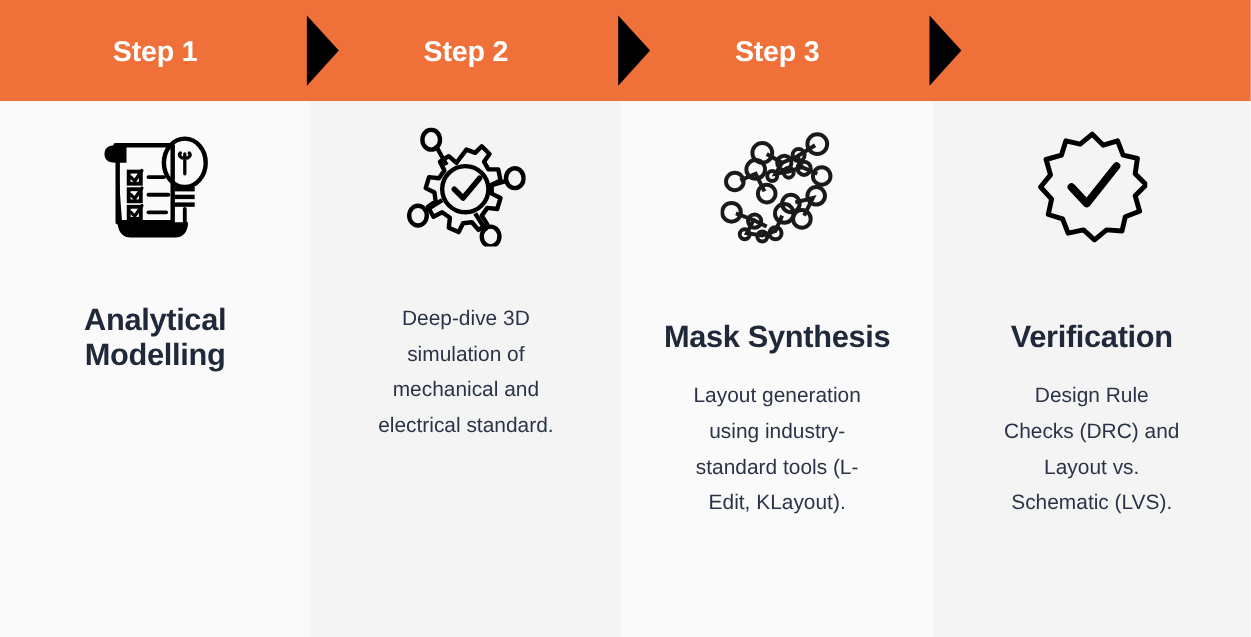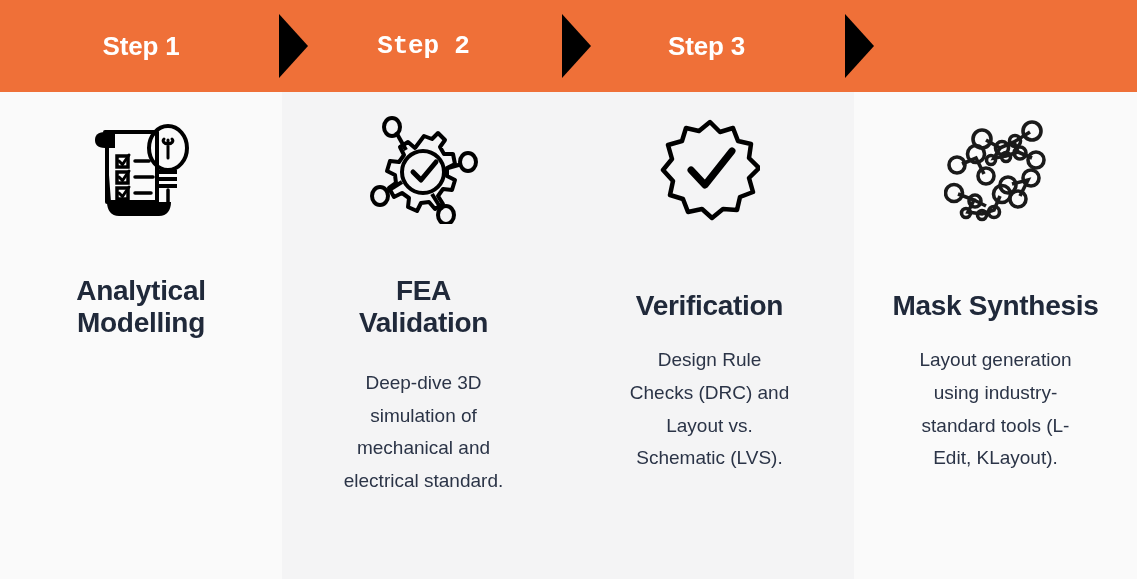--- a/index.html
+++ b/index.html
@@ -29,21 +29,21 @@
     background: #ef7038;
     display: flex;
   }
   .header-cell {
     position: relative;
     display: flex;
     align-items: center;
     justify-content: center;
   }
   .header-cell.c1 { width: 282px; }
-  .header-cell.c2 { width: 283px; font-family: Liberation Mono, monospace; }
+  .header-cell.c2 { width: 283px; }
   .header-cell.c3 { width: 283px; text-align: right; }
   .header-cell.c4 { width: 289px; }
 
   .step-label {
     color: #ffffff;
     font-size: 26px;
     font-weight: bold;
     letter-spacing: -0.2px;
     line-height: 1;
     white-space: nowrap;
@@ -193,41 +193,24 @@
                    L29 46 L34 39 L30 31 L38 26 L45 32 Z" stroke-width="4" stroke-linejoin="round"></path>
           <circle cx="53" cy="56" r="21" stroke-width="4"></circle>
           <path d="M43 56 L51 64 L66 46" stroke-width="5" stroke-linecap="round" stroke-linejoin="round"></path>
 
           <ellipse cx="22" cy="11" rx="8" ry="9" stroke-width="4"></ellipse>
           <ellipse cx="98" cy="46" rx="8" ry="9" stroke-width="4"></ellipse>
           <ellipse cx="10" cy="80" rx="8" ry="9" stroke-width="4"></ellipse>
           <ellipse cx="76" cy="99" rx="8" ry="9" stroke-width="4"></ellipse>
         </svg>
       </div>
-      <div class="card-title">FEA
-Validation</div>
       <div class="card-body">Deep-dive 3D
 simulation of
 mechanical and
 electrical standard.</div>
-    </div>
-
-    <div class="column c4">
-      <div class="icon-wrap">
-        <svg width="100" height="104" viewBox="0 0 100 104" fill="none" stroke="#000000" stroke-width="4.5">
-          <path d="M50 4 L60 14 L73 10 L78 23 L91 26 L89 40 L99 50 L89 60 L93 74 L80 79 L77 92 L63 91 L52 100
-                   L42 91 L28 94 L23 81 L10 77 L13 63 L3 52 L12 41 L8 27 L22 23 L26 10 L39 13 Z" stroke-linejoin="round"></path>
-          <path d="M31 52 L45 67 L72 33" stroke-width="7" stroke-linecap="round" stroke-linejoin="round"></path>
-        </svg>
-      </div>
-      <div class="card-title">Verification</div>
-      <div class="card-body">Design Rule
-Checks (DRC) and
-Layout vs.
-Schematic (LVS).</div>
     </div>
 
     <div class="column c3">
       <div class="icon-wrap">
         <svg width="104" height="104" viewBox="0 0 104 104" fill="none" stroke="#1a1a1a" stroke-width="3.6">
 
           <path d="M42 22 L56 30 L70 24 L86 14"></path>
           <path d="M56 30 L50 40 L62 38 L74 34 L88 40"></path>
           <path d="M70 24 L74 34"></path>
           <circle cx="38" cy="21" r="9"></circle>
@@ -259,14 +242,29 @@
           <circle cx="58" cy="76" r="8.5"></circle>
         </svg>
       </div>
       <div class="card-title">Mask Synthesis</div>
       <div class="card-body">Layout generation
 using industry-
 standard tools (L-
 Edit, KLayout).</div>
     </div>
 
+    <div class="column c4">
+      <div class="icon-wrap">
+        <svg width="100" height="104" viewBox="0 0 100 104" fill="none" stroke="#000000" stroke-width="4.5">
+          <path d="M50 4 L60 14 L73 10 L78 23 L91 26 L89 40 L99 50 L89 60 L93 74 L80 79 L77 92 L63 91 L52 100
+                   L42 91 L28 94 L23 81 L10 77 L13 63 L3 52 L12 41 L8 27 L22 23 L26 10 L39 13 Z" stroke-linejoin="round"></path>
+          <path d="M31 52 L45 67 L72 33" stroke-width="7" stroke-linecap="round" stroke-linejoin="round"></path>
+        </svg>
+      </div>
+      <div class="card-title">Verification</div>
+      <div class="card-body">Design Rule
+Checks (DRC) and
+Layout vs.
+Schematic (LVS).</div>
+    </div>
+
   </div>
 </div>
 
 </body></html>

